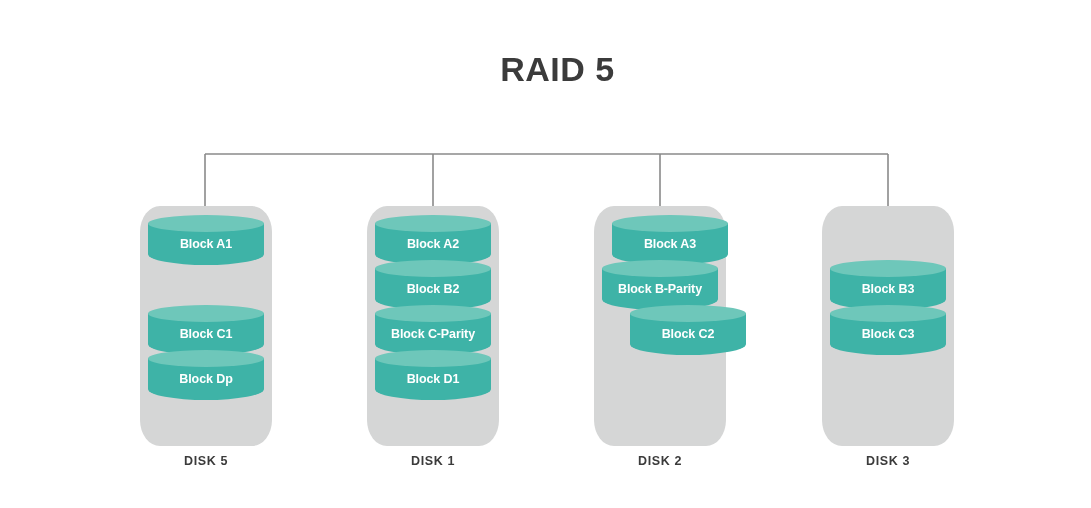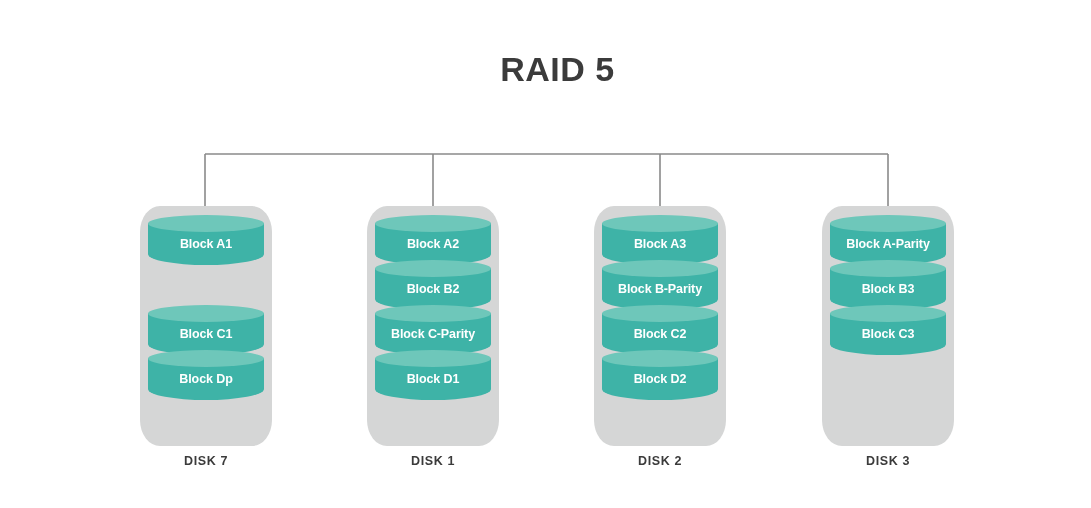--- a/index.html
+++ b/index.html
@@ -160,21 +160,21 @@
             <div class="body"></div>
             <div class="top"></div>
             <div class="label">Block C1</div>
           </div>
           <div class="block" style="top: 135px;">
             <div class="body"></div>
             <div class="top"></div>
             <div class="label">Block Dp</div>
           </div>
         </div>
-        <div class="disk-label">DISK 7</div>
+        <div class="disk-label">DISK 5</div>
       </div>
       <div class="disk" style="left: 367px;">
         <div class="casing"></div>
         <div class="stack">
           <div class="block" style="top: 0px; text-decoration: underline;">
             <div class="body"></div>
             <div class="top"></div>
             <div class="label">Block A2</div>
           </div>
           <div class="block" style="top: 45px;">
@@ -191,59 +191,49 @@
             <div class="body"></div>
             <div class="top"></div>
             <div class="label">Block D1</div>
           </div>
         </div>
         <div class="disk-label">DISK 1</div>
       </div>
       <div class="disk" style="left: 594px;">
         <div class="casing"></div>
         <div class="stack">
-          <div class="block" style="top: 0px;">
+          <div class="block" style="top: 0px; margin-left: 10px;">
             <div class="body"></div>
             <div class="top"></div>
             <div class="label">Block A3</div>
           </div>
           <div class="block" style="top: 45px;">
             <div class="body"></div>
             <div class="top"></div>
             <div class="label">Block B-Parity</div>
           </div>
+          <div class="block" style="top: 90px; margin-left: 28px;">
+            <div class="body"></div>
+            <div class="top"></div>
+            <div class="label">Block C2</div>
+          </div>
+        </div>
+        <div class="disk-label">DISK 2</div>
+      </div>
+      <div class="disk" style="left: 822px;">
+        <div class="casing"></div>
+        <div class="stack">
+          <div class="block" style="top: 45px;">
+            <div class="body"></div>
+            <div class="top"></div>
+            <div class="label">Block B3</div>
+          </div>
           <div class="block" style="top: 90px;">
             <div class="body"></div>
             <div class="top"></div>
-            <div class="label">Block C2</div>
-          </div>
-          <div class="block" style="top: 135px;">
-            <div class="body"></div>
-            <div class="top"></div>
-            <div class="label">Block D2</div>
-          </div>
-        </div>
-        <div class="disk-label">DISK 2</div>
-      </div>
-      <div class="disk" style="left: 822px;">
-        <div class="casing"></div>
-        <div class="stack">
-          <div class="block" style="top: 0px;">
-            <div class="body"></div>
-            <div class="top"></div>
-            <div class="label">Block A-Parity</div>
-          </div>
-          <div class="block" style="top: 45px;">
-            <div class="body"></div>
-            <div class="top"></div>
-            <div class="label">Block B3</div>
-          </div>
-          <div class="block" style="top: 90px;">
-            <div class="body"></div>
-            <div class="top"></div>
             <div class="label">Block C3</div>
           </div>
         </div>
         <div class="disk-label">DISK 3</div>
       </div>
     </div>
 
 </div>
 
 </body></html>

